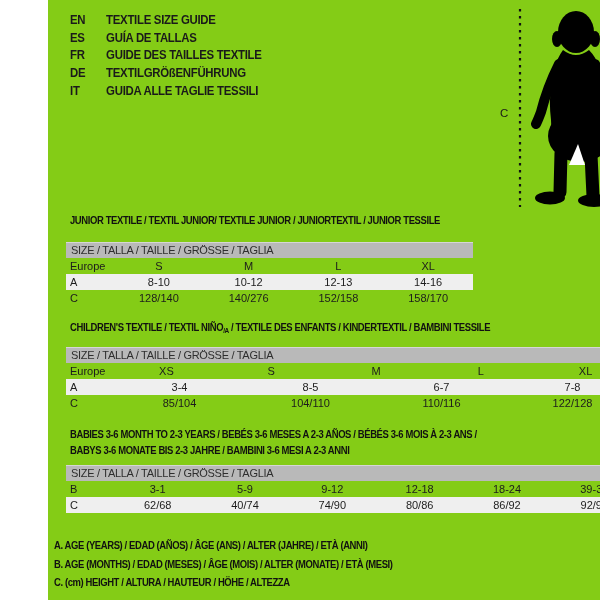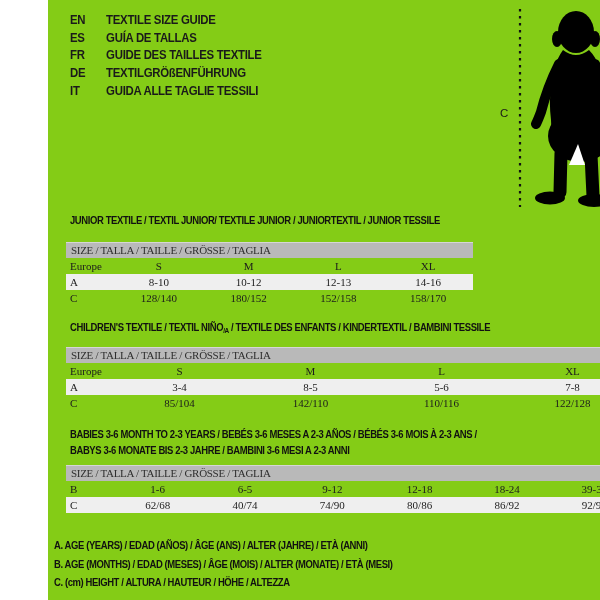--- a/index.html
+++ b/index.html
@@ -20,21 +20,21 @@
   #baby-figure{position:absolute;left:483px;top:8px;}
   
   .sec-title{position:absolute;font-weight:bold;font-size:11px;
     letter-spacing:-0.45px;transform:scaleX(0.86);transform-origin:0 0;
     white-space:nowrap;color:#111;}
   #junior-title{left:22px;top:214px;}
   #children-title{left:22px;top:321px;}
   #babies-title{left:22px;top:426px;line-height:16px;}
   .subscr{font-size:7.5px;vertical-align:-2px;}
   
-  .size-table{position:absolute;left:18px;font-size:11px;color:#1c1c1c;font-family:Liberation Serif, serif;}
+  .size-table{position:absolute;left:18px;font-size:11px;color:#1c1c1c;}
   #junior-table{top:242px;width:407px;}
   #children-table{top:347px;width:572px;}
   #babies-table{top:465px;width:572px;}
   .size-bar{height:15px;line-height:15px;background:#b9b9b9;color:#2e2e2e;
     padding-left:5px;letter-spacing:-0.3px;border-top:1px solid #d6d6d6;
     white-space:nowrap;overflow:hidden;}
   .trow{display:flex;height:16px;line-height:16px;align-items:center;}
   .trow.alt{background:#efefef;}
   .cl{flex:0 0 44px;padding-left:4px;}
   .cd{flex:1;text-align:center;}
@@ -111,64 +111,65 @@
     <div class="trow alt">
       <span class="cl">A</span>
       <span class="cd">8-10</span>
       <span class="cd">10-12</span>
       <span class="cd">12-13</span>
       <span class="cd">14-16</span>
     </div>
     <div class="trow">
       <span class="cl">C</span>
       <span class="cd">128/140</span>
-      <span class="cd">180/152</span>
+      <span class="cd">140/276</span>
       <span class="cd">152/158</span>
       <span class="cd">158/170</span>
     </div>
   </div>
 
   <div class="sec-title" id="children-title">
     <span>CHILDREN'S TEXTILE / TEXTIL NIÑO</span><span class="subscr">/A</span><span> / TEXTILE DES ENFANTS / KINDERTEXTIL / BAMBINI TESSILE</span>
   </div>
   <div class="size-table" id="children-table">
     <div class="size-bar">SIZE / TALLA / TAILLE / GRÖSSE / TAGLIA</div>
     <div class="trow">
       <span class="cl">Europe</span>
+      <span class="cd">XS</span>
       <span class="cd">S</span>
       <span class="cd">M</span>
       <span class="cd">L</span>
       <span class="cd">XL</span>
     </div>
     <div class="trow alt">
       <span class="cl">A</span>
       <span class="cd">3-4</span>
       <span class="cd">8-5</span>
-      <span class="cd">5-6</span>
+      <span class="cd">6-7</span>
       <span class="cd">7-8</span>
     </div>
     <div class="trow">
       <span class="cl">C</span>
       <span class="cd">85/104</span>
-      <span class="cd">142/110</span>
+      <span class="cd">104/110</span>
       <span class="cd">110/116</span>
       <span class="cd">122/128</span>
     </div>
   </div>
 
   <div class="sec-title" id="babies-title">
     <div>BABIES 3-6 MONTH TO 2-3 YEARS / BEBÉS 3-6 MESES A 2-3 AÑOS / BÉBÉS 3-6 MOIS À 2-3 ANS /</div>
     <div>BABYS 3-6 MONATE BIS 2-3 JAHRE / BAMBINI 3-6 MESI A 2-3 ANNI</div>
   </div>
   <div class="size-table" id="babies-table">
     <div class="size-bar">SIZE / TALLA / TAILLE / GRÖSSE / TAGLIA</div>
     <div class="trow">
       <span class="cl">B</span>
-      <span class="cd">1-6</span>
-      <span class="cd">6-5</span>
+      <span class="cd">3-1</span>
+      <span class="cd">5-9</span>
       <span class="cd">9-12</span>
       <span class="cd">12-18</span>
       <span class="cd">18-24</span>
       <span class="cd">39-36</span>
     </div>
     <div class="trow alt">
       <span class="cl">C</span>
       <span class="cd">62/68</span>
       <span class="cd">40/74</span>
       <span class="cd">74/90</span>

